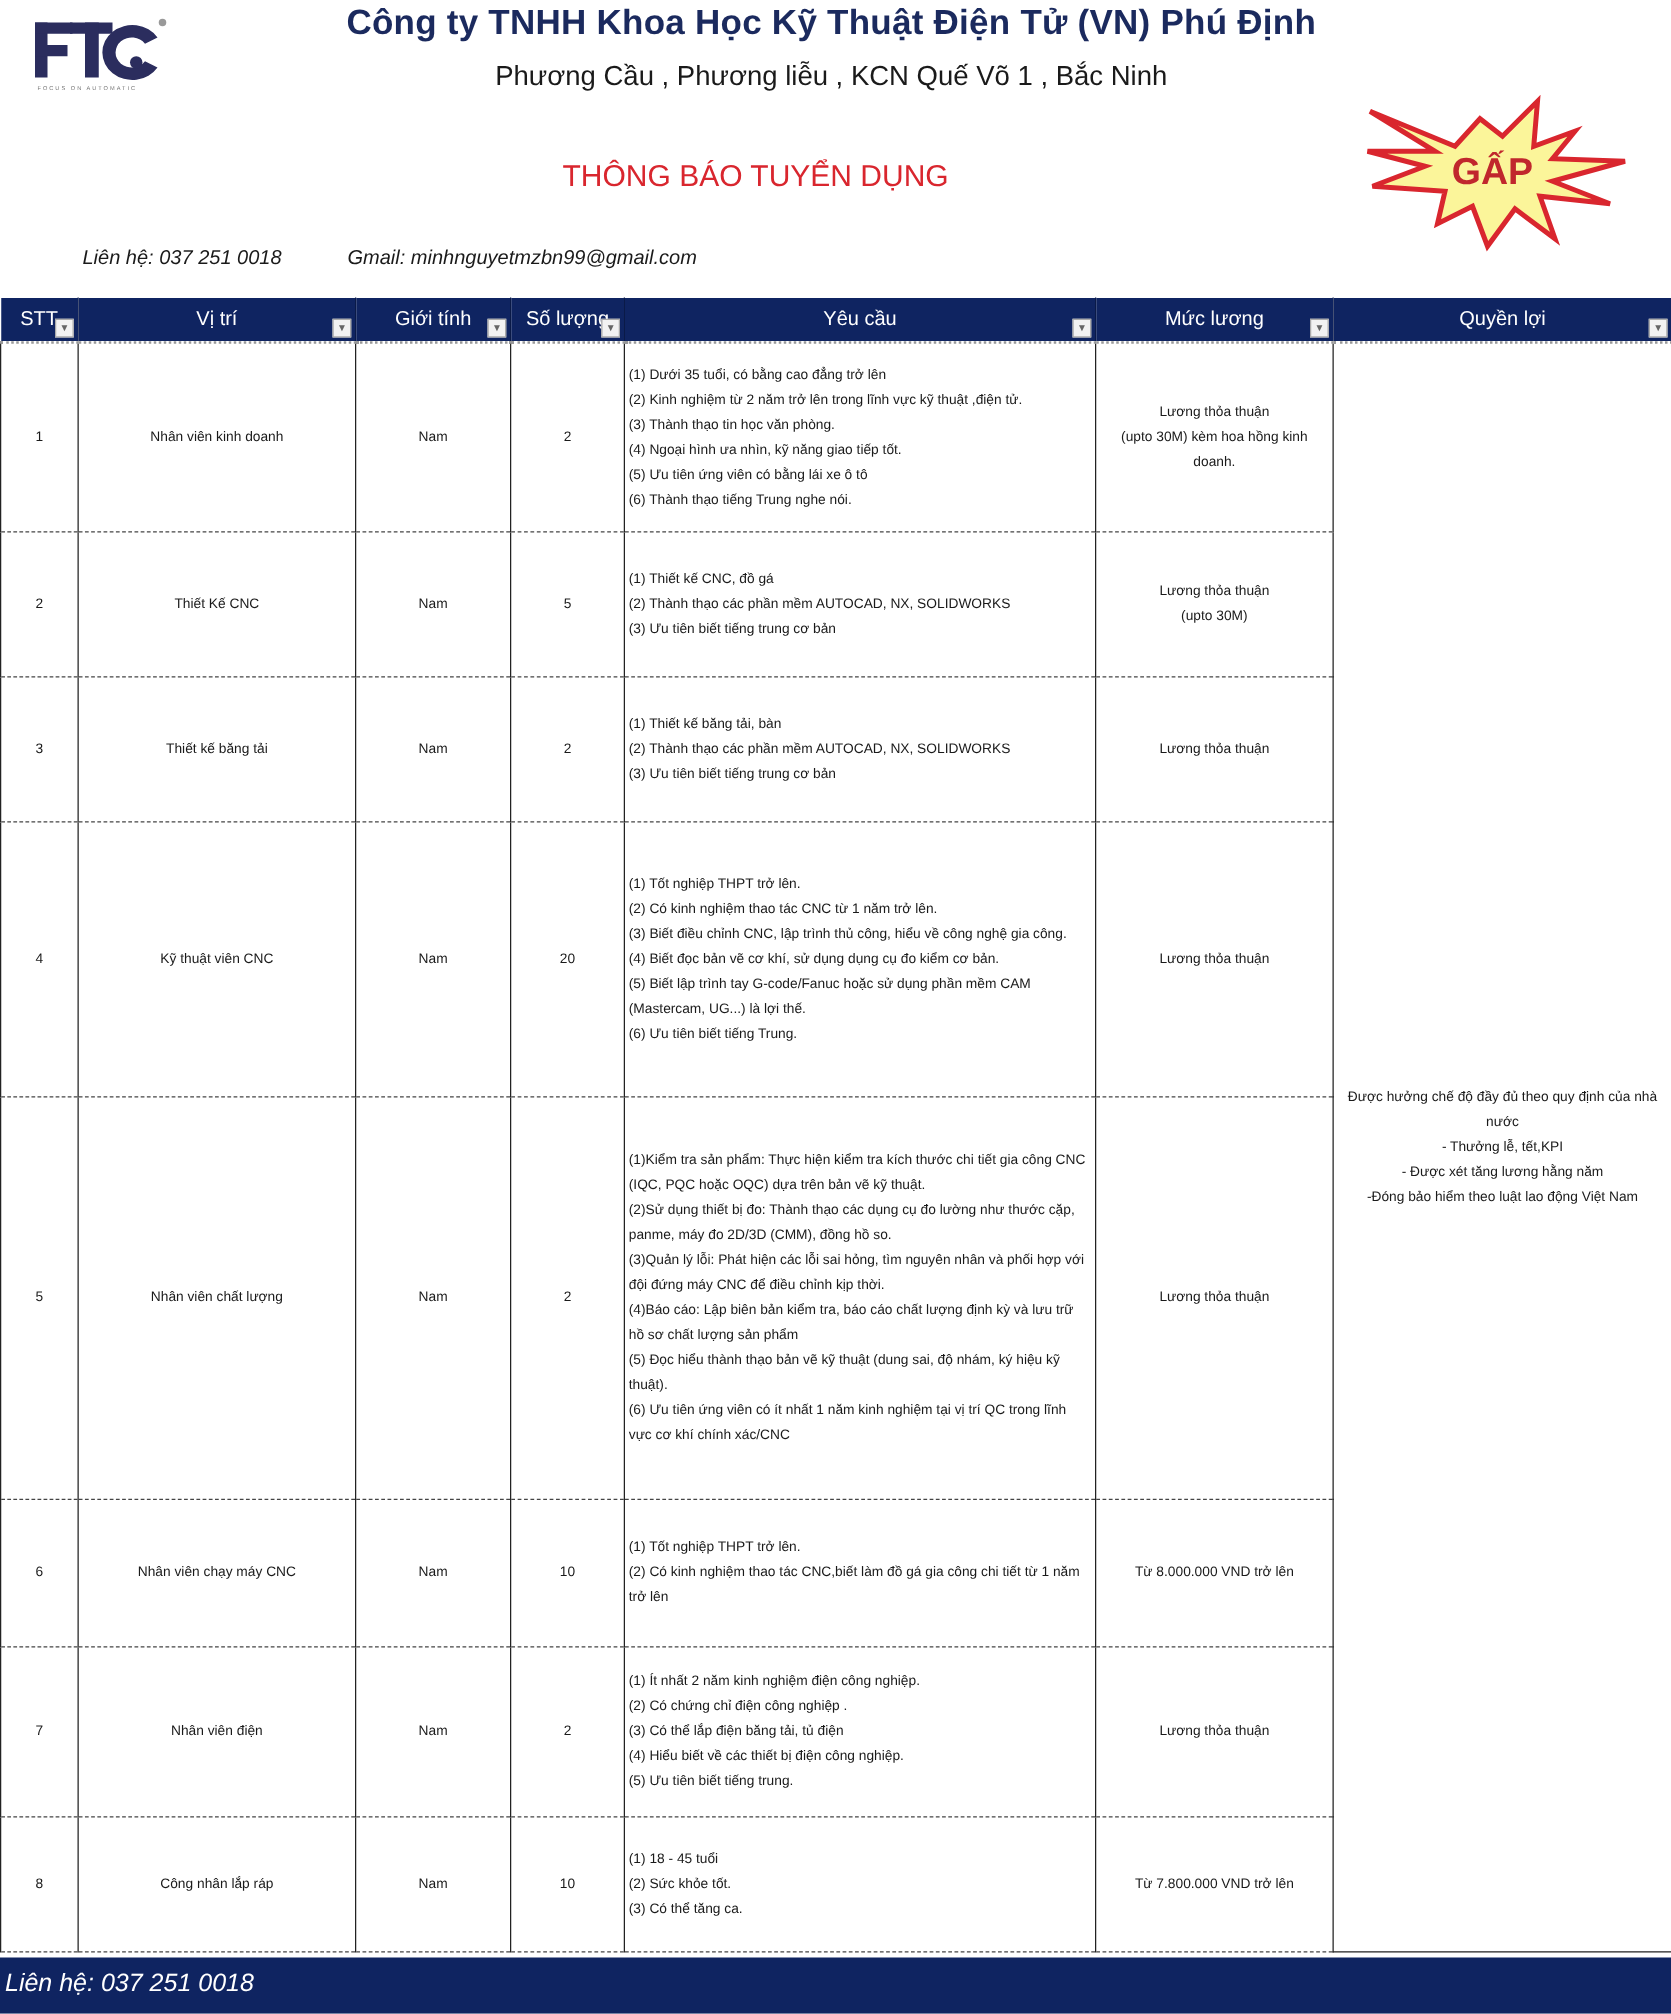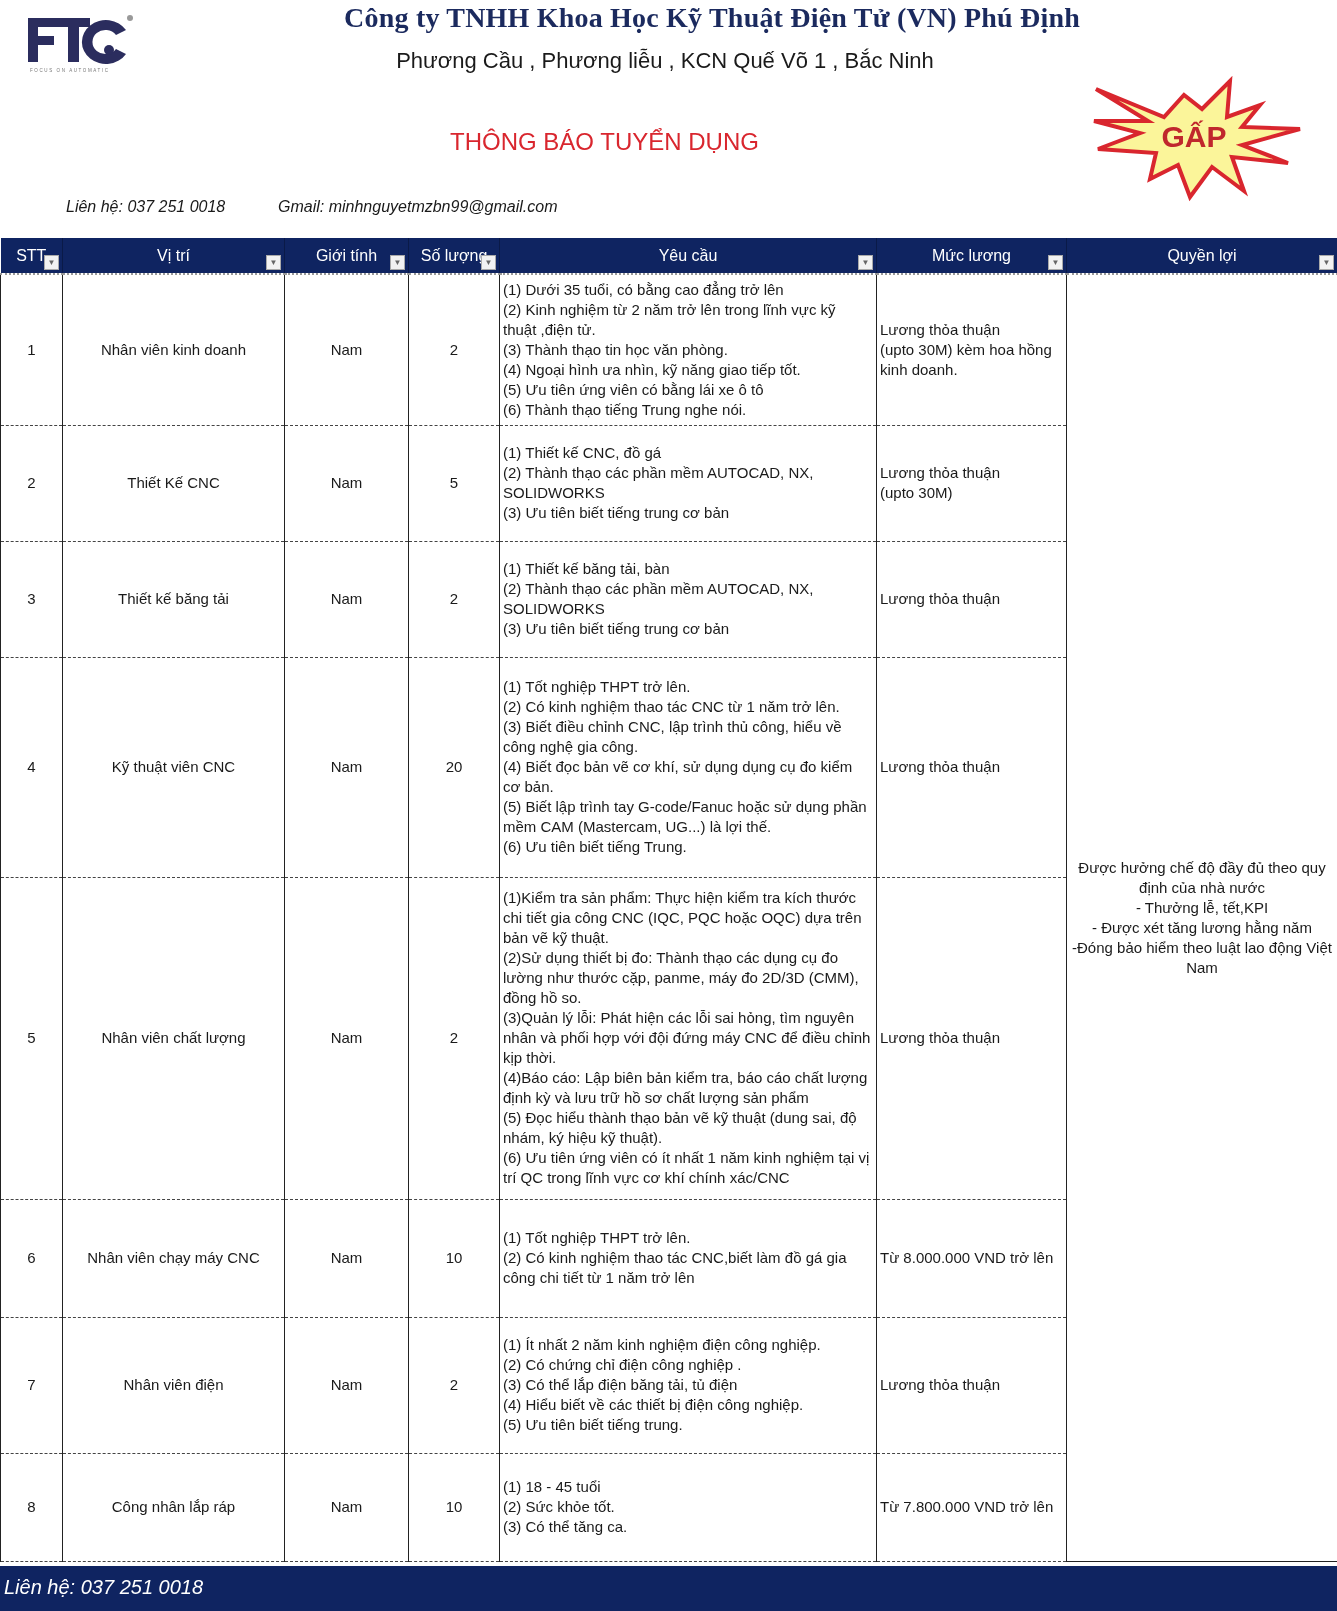--- a/index.html
+++ b/index.html
@@ -1,40 +1,40 @@
 <!DOCTYPE html>
 <html><head>
   <meta charset="utf-8">
   <style>
     * { box-sizing: border-box; margin: 0; padding: 0; }
     html, body { width: 1337px; height: 1611px; background: #ffffff; overflow: hidden; }
     body { font-family: "Liberation Sans", sans-serif; color: #1a1a1a; position: relative; }
 
     .logo { position: absolute; left: 26px; top: 12px; width: 110px; height: 65px; }
-    .company-name { position: absolute; left: 250px; top: 2px; width: 830px; text-align: right;
-      font-size: 28px; font-weight: bold; color: #1b2a5e; letter-spacing: 0.2px; font-family: Liberation Serif, serif; }
+    .company-name { position: absolute; left: 250px; top: 2px; width: 830px; text-align: center;
+      font-size: 28px; font-weight: bold; color: #1b2a5e; letter-spacing: 0.2px; }
     .company-address { position: absolute; left: 250px; top: 48px; width: 830px; text-align: center;
       font-size: 22px; color: #1a1a1a; }
     .notice-title { position: absolute; left: 450px; top: 128px; width: 500px; text-align: left;
       font-size: 24px; font-weight: normal; color: #d9262e; }
     .urgent-badge { position: absolute; left: 1092px; top: 75px; width: 215px; height: 130px; }
     .contact-line { position: absolute; top: 198px; font-size: 16px; font-style: italic; color: #1a1a1a; }
     .contact-phone { left: 66px; }
     .contact-email { left: 278px; }
 
     table.jobs { position: absolute; left: 0; top: 238px; width: 1337px; border-collapse: collapse; table-layout: fixed; }
     table.jobs th { background: #0f2461; color: #ffffff; font-weight: normal; font-size: 16px; height: 36px;
       border-right: 1px solid #0a1a48; position: relative; text-align: center; border-bottom: 2px dotted #999; }
     table.jobs th .filter-btn { position: absolute; right: 3px; bottom: 3px; width: 15px; height: 15px;
       background: #f2f2f2; border: 1px solid #aaa; font-size: 8px; color: #666; line-height: 13px; text-align: center; cursor: pointer; }
     table.jobs td { border-left: 1px solid #222; border-right: 1px solid #222; border-bottom: 1px dashed #444;
-      font-size: 15px; vertical-align: middle; padding: 2px 3px; line-height: 20px; }
+      font-size: 11px; vertical-align: middle; padding: 2px 3px; line-height: 20px; }
     td.center { text-align: center; }
     td.req { text-align: left; white-space: pre-line; padding-left: 4px; }
-    td.salary { white-space: pre-line; }
+    td.salary { text-align: center; white-space: pre-line; }
     td.benefits { text-align: center; white-space: pre-line; border-bottom: 1px solid #222 !important; margin-top: 38px; }
 
     .footer-bar { position: absolute; left: 0; top: 1566px; width: 1337px; height: 45px; background: #0f2461;
       color: #ffffff; font-style: italic; font-size: 20px; }
     .footer-phone { position: absolute; left: 4px; top: 10px; }
     .footer-email { position: absolute; left: 297px; top: 10px; }
   </style>
 </head>
 <body>
 

